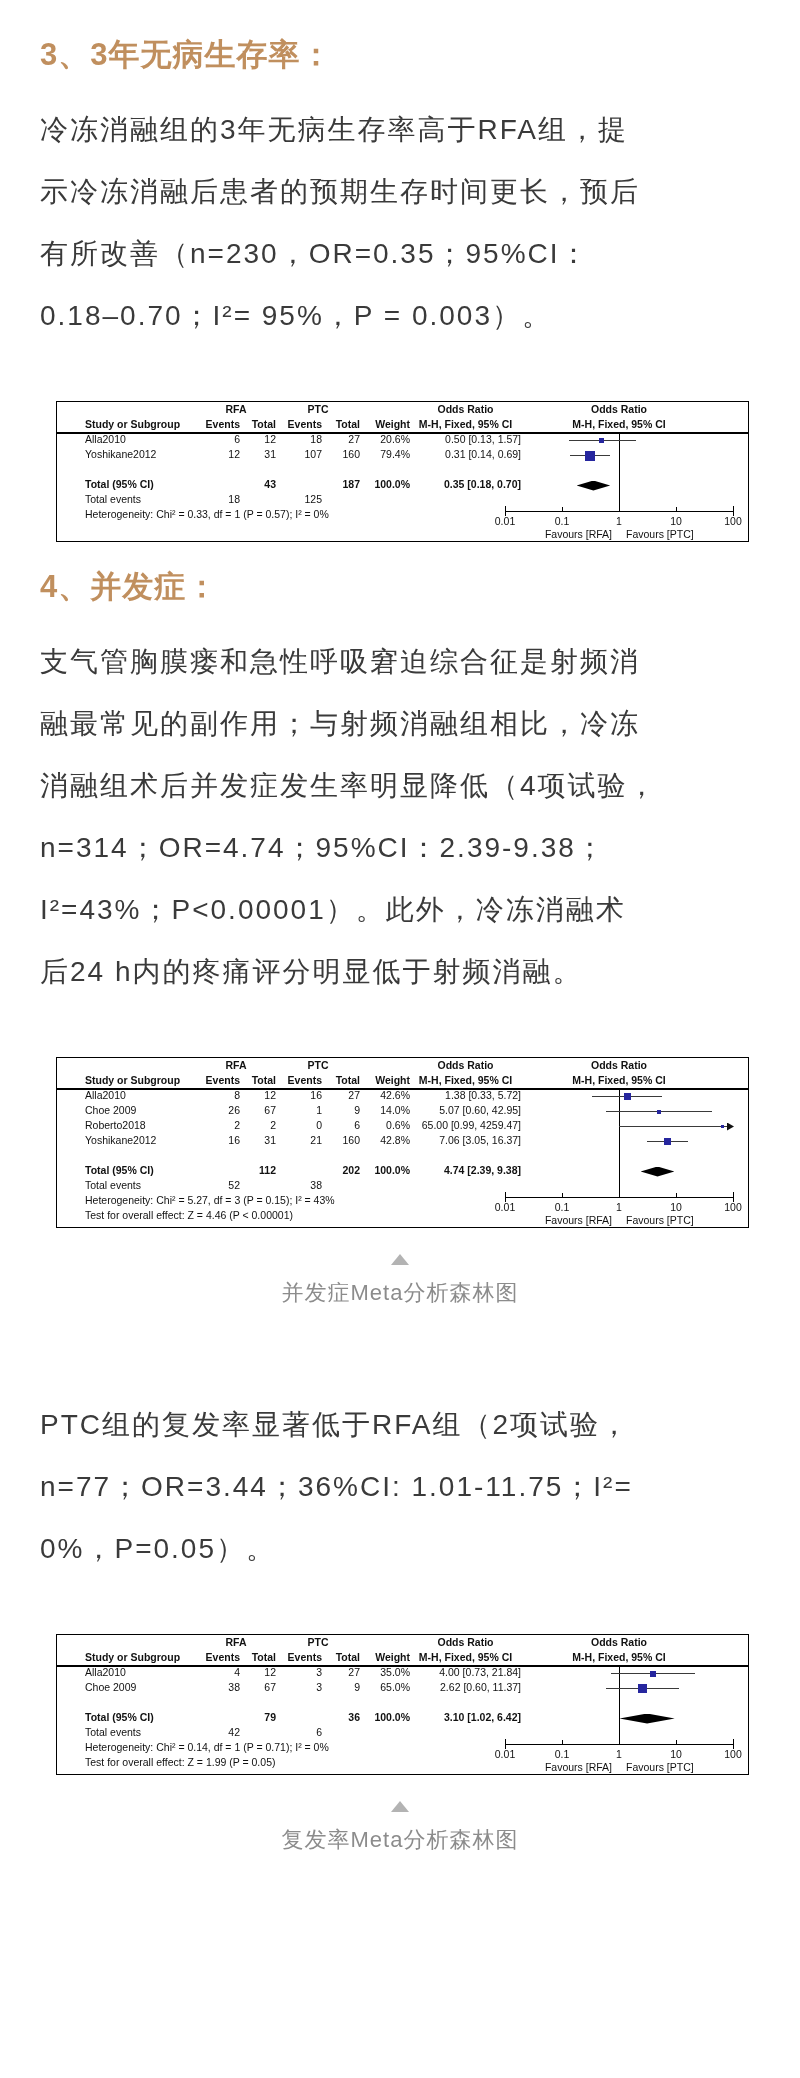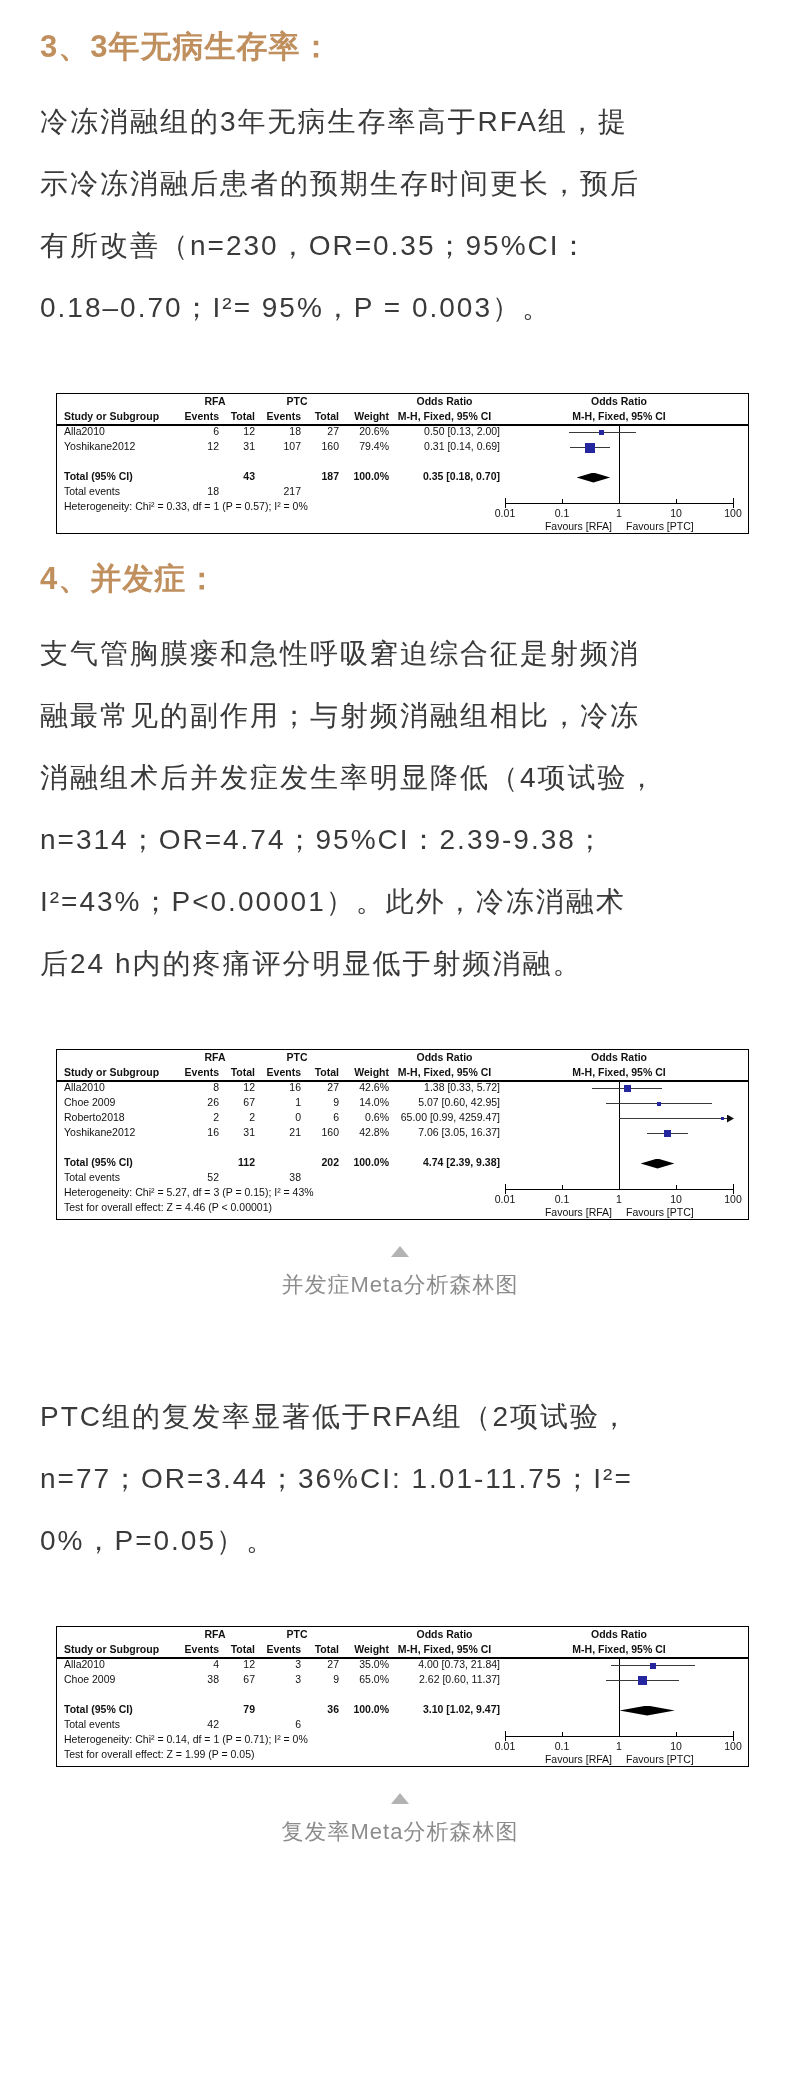--- a/index.html
+++ b/index.html
@@ -1,23 +1,23 @@
 <!DOCTYPE html>
 <html><head>
 <meta charset="utf-8">
 <style>
   html,body{margin:0;padding:0;background:#ffffff;}
   body{width:800px;font-family:"Liberation Sans","DejaVu Sans",sans-serif;}
-  .content{padding:28px 40px 18px;}
+  .content{padding:36px 40px 18px;}
   .heading{font-size:31px;font-weight:700;color:#c08f5e;letter-spacing:1px;margin:0 0 26px;line-height:37px;}
   .para{font-size:28px;color:#3a3a3a;line-height:62px;letter-spacing:2px;margin:0 0 54px;
         white-space:pre-line;text-align:justify;}
   .fplot{position:relative;width:691px;margin:0 0 26px 16px;border:1.5px solid #000;
          background:#fff;font-size:10.5px;color:#111;line-height:15px;box-sizing:content-box;}
-  .frow{display:grid;grid-template-columns:118px 44px 36px 46px 38px 50px 111px;height:15px;}
+  .frow{display:grid;grid-template-columns:118px 44px 36px 46px 38px 50px 111px;height:15px;margin-left:21px;}
   .fc{white-space:nowrap;line-height:15px;}
   .fc.l{text-align:left;padding-left:7px;}
   .fc.r{text-align:right;}
   .fc.c{text-align:center;}
   .fb{font-weight:700;}
   .abs{position:absolute;line-height:13px;}
   .caption-block{text-align:center;margin:0 0 86px;}
   .caption-block.last{margin-bottom:6px;}
   .tri{width:0;height:0;border-left:9px solid transparent;border-right:9px solid transparent;
        border-bottom:11px solid #b3b3b3;margin:0 auto 13px;}
@@ -51,21 +51,21 @@
           <div class="fc r fb">Weight</div>
           <div class="fc c fb">M-H, Fixed, 95% CI</div>
         </div>
         <div class="frow">
           <div class="fc l">Alla2010</div>
           <div class="fc r">6</div>
           <div class="fc r">12</div>
           <div class="fc r">18</div>
           <div class="fc r">27</div>
           <div class="fc r">20.6%</div>
-          <div class="fc r">0.50 [0.13, 2.00]</div>
+          <div class="fc r">0.50 [0.13, 1.57]</div>
         </div>
         <div class="frow">
           <div class="fc l">Yoshikane2012</div>
           <div class="fc r">12</div>
           <div class="fc r">31</div>
           <div class="fc r">107</div>
           <div class="fc r">160</div>
           <div class="fc r">79.4%</div>
           <div class="fc r">0.31 [0.14, 0.69]</div>
         </div>
@@ -76,21 +76,21 @@
           <div class="fc r">43</div>
           <div class="fc r"></div>
           <div class="fc r">187</div>
           <div class="fc r">100.0%</div>
           <div class="fc r">0.35 [0.18, 0.70]</div>
         </div>
         <div class="frow">
           <div class="fc l">Total events</div>
           <div class="fc r">18</div>
           <div class="fc r"></div>
-          <div class="fc r">217</div>
+          <div class="fc r">125</div>
           <div class="fc r"></div>
           <div class="fc r"></div>
           <div class="fc r"></div>
         </div>
         <div class="frow">
           <div class="fc l" style="grid-column:1/8">Heterogeneity: Chi² = 0.33, df = 1 (P = 0.57); I² = 0%</div>
         </div>
         <div class="abs fb" style="left:448px;top:1px;width:228px;text-align:center">Odds Ratio</div>
         <div class="abs fb" style="left:448px;top:16px;width:228px;text-align:center">M-H, Fixed, 95% CI</div>
         <div class="abs" style="left:0;right:0;top:30px;height:1.5px;background:#000"></div>
@@ -276,21 +276,21 @@
           <div class="fc r">2.62 [0.60, 11.37]</div>
         </div>
         <div class="frow"></div>
         <div class="frow fb">
           <div class="fc l">Total (95% CI)</div>
           <div class="fc r"></div>
           <div class="fc r">79</div>
           <div class="fc r"></div>
           <div class="fc r">36</div>
           <div class="fc r">100.0%</div>
-          <div class="fc r">3.10 [1.02, 9.47]</div>
+          <div class="fc r">3.10 [1.02, 6.42]</div>
         </div>
         <div class="frow">
           <div class="fc l">Total events</div>
           <div class="fc r">42</div>
           <div class="fc r"></div>
           <div class="fc r">6</div>
           <div class="fc r"></div>
           <div class="fc r"></div>
           <div class="fc r"></div>
         </div>

